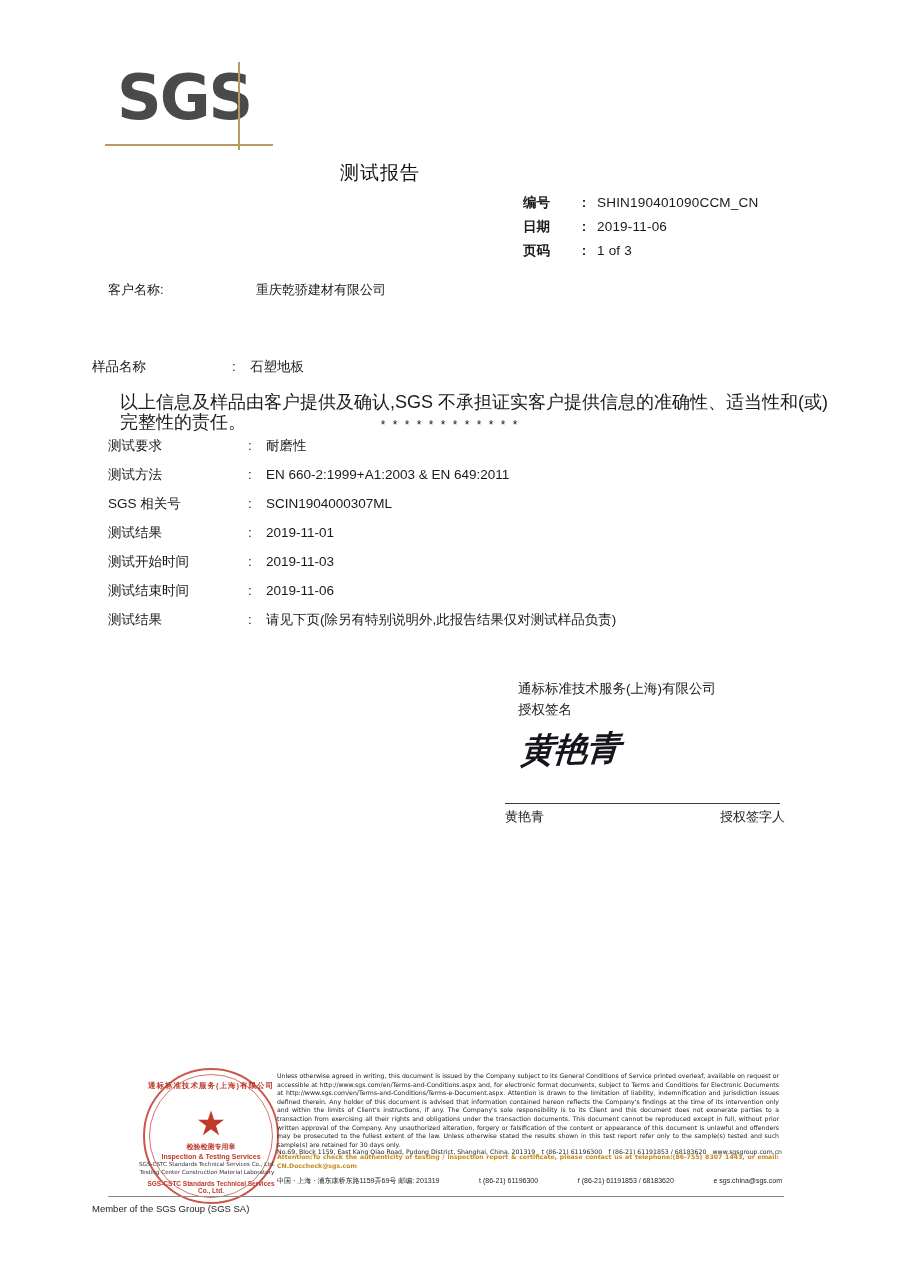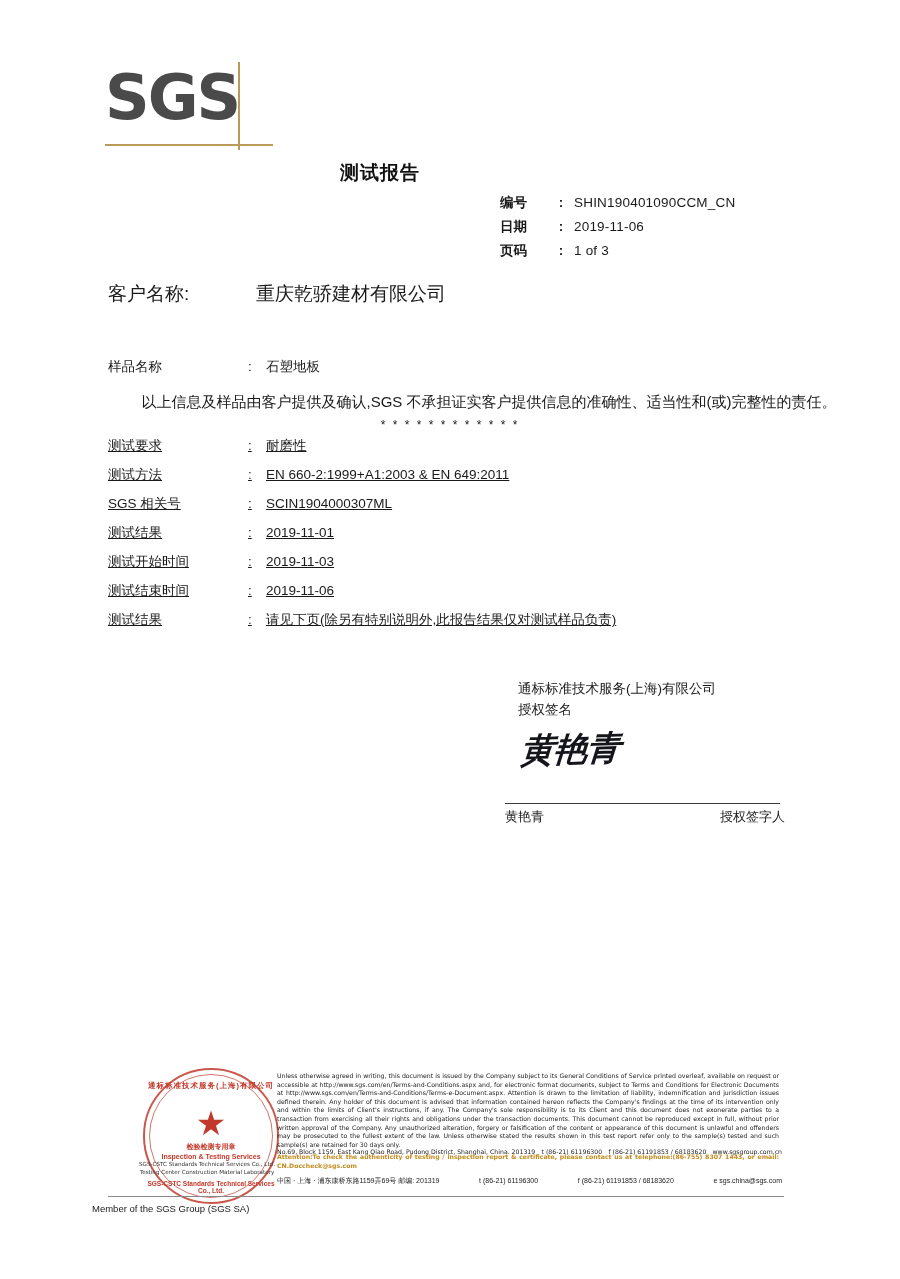--- a/index.html
+++ b/index.html
@@ -24,20 +24,21 @@
     width: 170px;
     height: 95px;
   }
   .logo-text {
     font-family: "DejaVu Sans", sans-serif;
     font-weight: bold;
     font-size: 62px;
     letter-spacing: -2px;
     color: #4a4a4a;
     line-height: 72px;
+    margin-left: 12px;
   }
   .logo-rule {
     position: absolute;
     left: 0;
     top: 82px;
     width: 168px;
     height: 2px;
     background: #b99a5b;
   }
   .logo-vert {
@@ -50,37 +51,38 @@
   }
 
   
   .doc-title {
     position: absolute;
     left: 0;
     top: 160px;
     width: 760px;
     text-align: center;
     font-family: "DejaVu Sans", sans-serif;
-    font-weight: bold;
+    font-weight: normal;
     font-size: 19px;
     letter-spacing: 1px;
     color: #111;
   }
 
   
   .meta {
     position: absolute;
     left: 500px;
     top: 194px;
     font-size: 13.5px;
   }
   .meta-row {
     display: flex;
     align-items: baseline;
     height: 24px;
+    margin-left: 23px;
   }
   .meta-label {
     width: 48px;
     font-weight: bold;
     font-size: 13.5px;
   }
   .meta-colon {
     width: 26px;
     text-align: center;
     font-weight: bold;
@@ -89,73 +91,71 @@
     font-weight: normal;
     font-size: 13.5px;
     letter-spacing: 0.2px;
   }
 
   
   .client {
     position: absolute;
     left: 108px;
     top: 281px;
-    font-size: 19px;
+    font-size: 13px;
   }
   .client-row {
     display: flex;
     align-items: baseline;
     height: 30px;
   }
   .client-label { width: 148px; }
   .client-value { }
 
   
   .sample {
     position: absolute;
-    left: 108px;
+    left: 92px;
     top: 358px;
     font-size: 13.5px;
   }
   .kv-row {
     display: flex;
     align-items: baseline;
     height: 29px;
   }
   .kv-label { width: 140px; }
   .kv-colon { width: 18px; }
   .kv-value { }
 
   .disclaimer {
     position: absolute;
-    left: 129px;
+    left: 120px;
     top: 392px;
     width: 720px;
-    font-size: 15px;
+    font-size: 18px;
     line-height: 20px;
-    text-align: center;
   }
   .stars {
     position: absolute;
     left: 0;
     top: 418px;
     width: 900px;
     text-align: center;
     font-size: 12px;
     letter-spacing: 2px;
     color: #222;
   }
 
   
   .tests {
     position: absolute;
     left: 108px;
     top: 437px;
     font-size: 13.5px;
-    text-decoration: underline;
   }
   .tests .kv-label { width: 140px; }
   .tests .kv-colon { width: 18px; }
   .tests .kv-row { height: 29px; }
 
   
   .sig-company {
     position: absolute;
     left: 518px;
     top: 678px;

